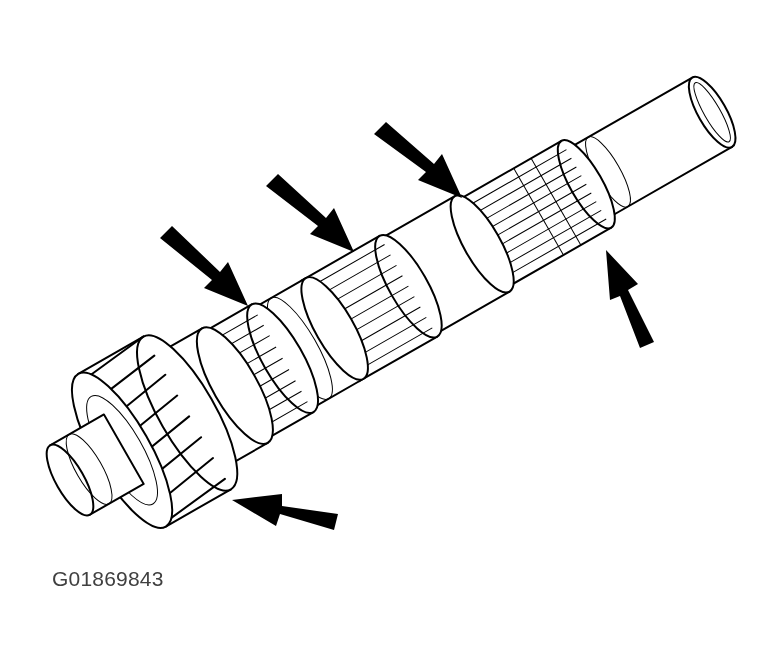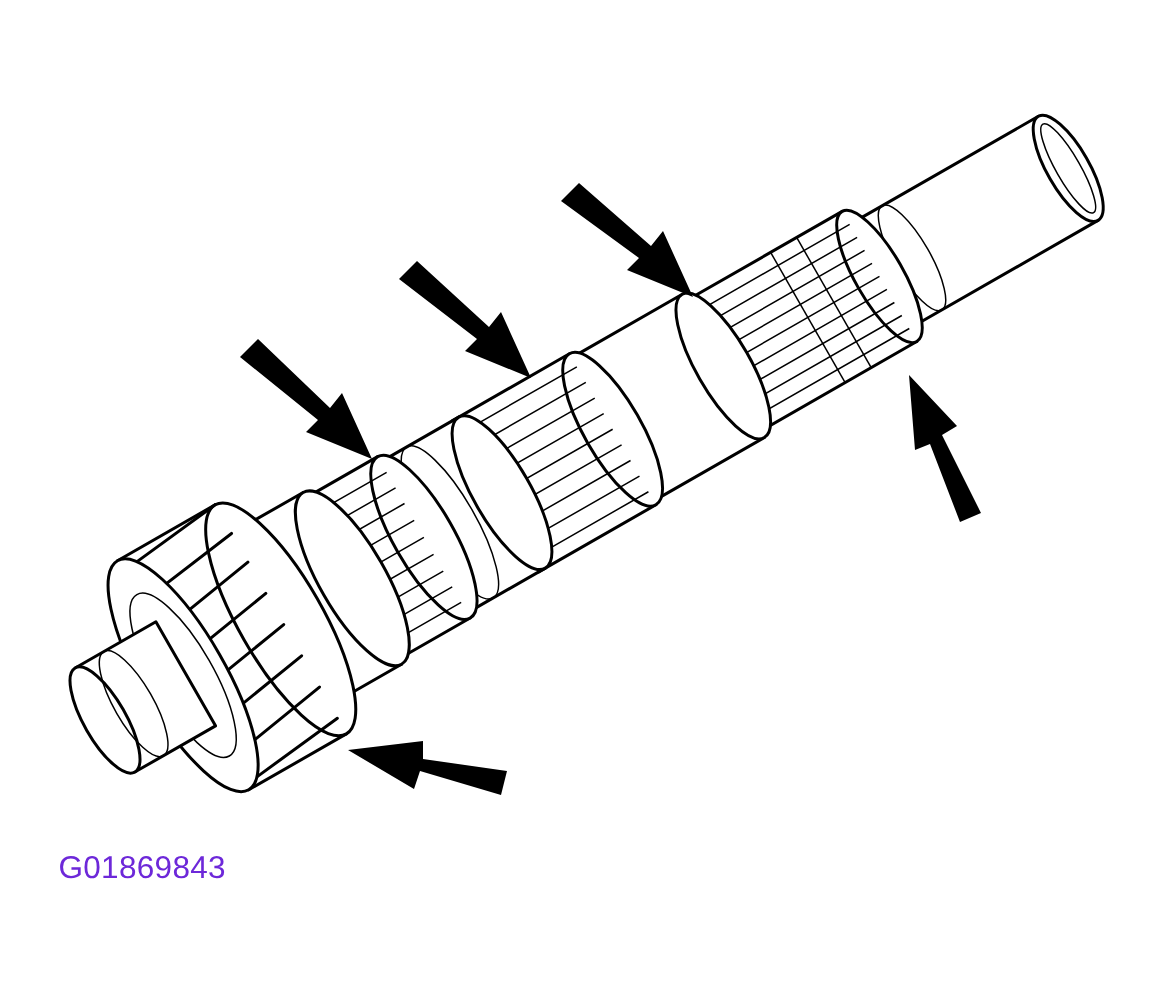--- a/index.html
+++ b/index.html
@@ -3,23 +3,23 @@
   <meta charset="utf-8">
   <style>
     html, body { margin: 0; padding: 0; background: #ffffff; }
     body { width: 784px; height: 664px; position: relative; overflow: hidden; }
     #figure { position: absolute; left: 0; top: 0; width: 784px; height: 664px; }
     .ink { fill: none; stroke: #000; stroke-width: 2; stroke-linejoin: round; stroke-linecap: round; }
     .thin { fill: none; stroke: #000; stroke-width: 1; }
     .body-fill { fill: #fff; stroke: #000; stroke-width: 2; stroke-linejoin: round; }
     .arrow { fill: #000; stroke: none; }
     #caption {
-      position: absolute; left: 39px; top: 567px;
+      position: absolute; left: 52px; top: 567px;
       font-family: "Liberation Sans", sans-serif;
-      font-size: 21px; color: #6d28d9; letter-spacing: 0.2px;
+      font-size: 21px; color: #404040; letter-spacing: 0.2px;
     }
   </style>
 </head>
 <body>
 
 <svg id="figure" viewBox="0 0 784 664" xmlns="http://www.w3.org/2000/svg">
 
   <g transform="translate(70,480) rotate(-29.8)">
 
     <g>

